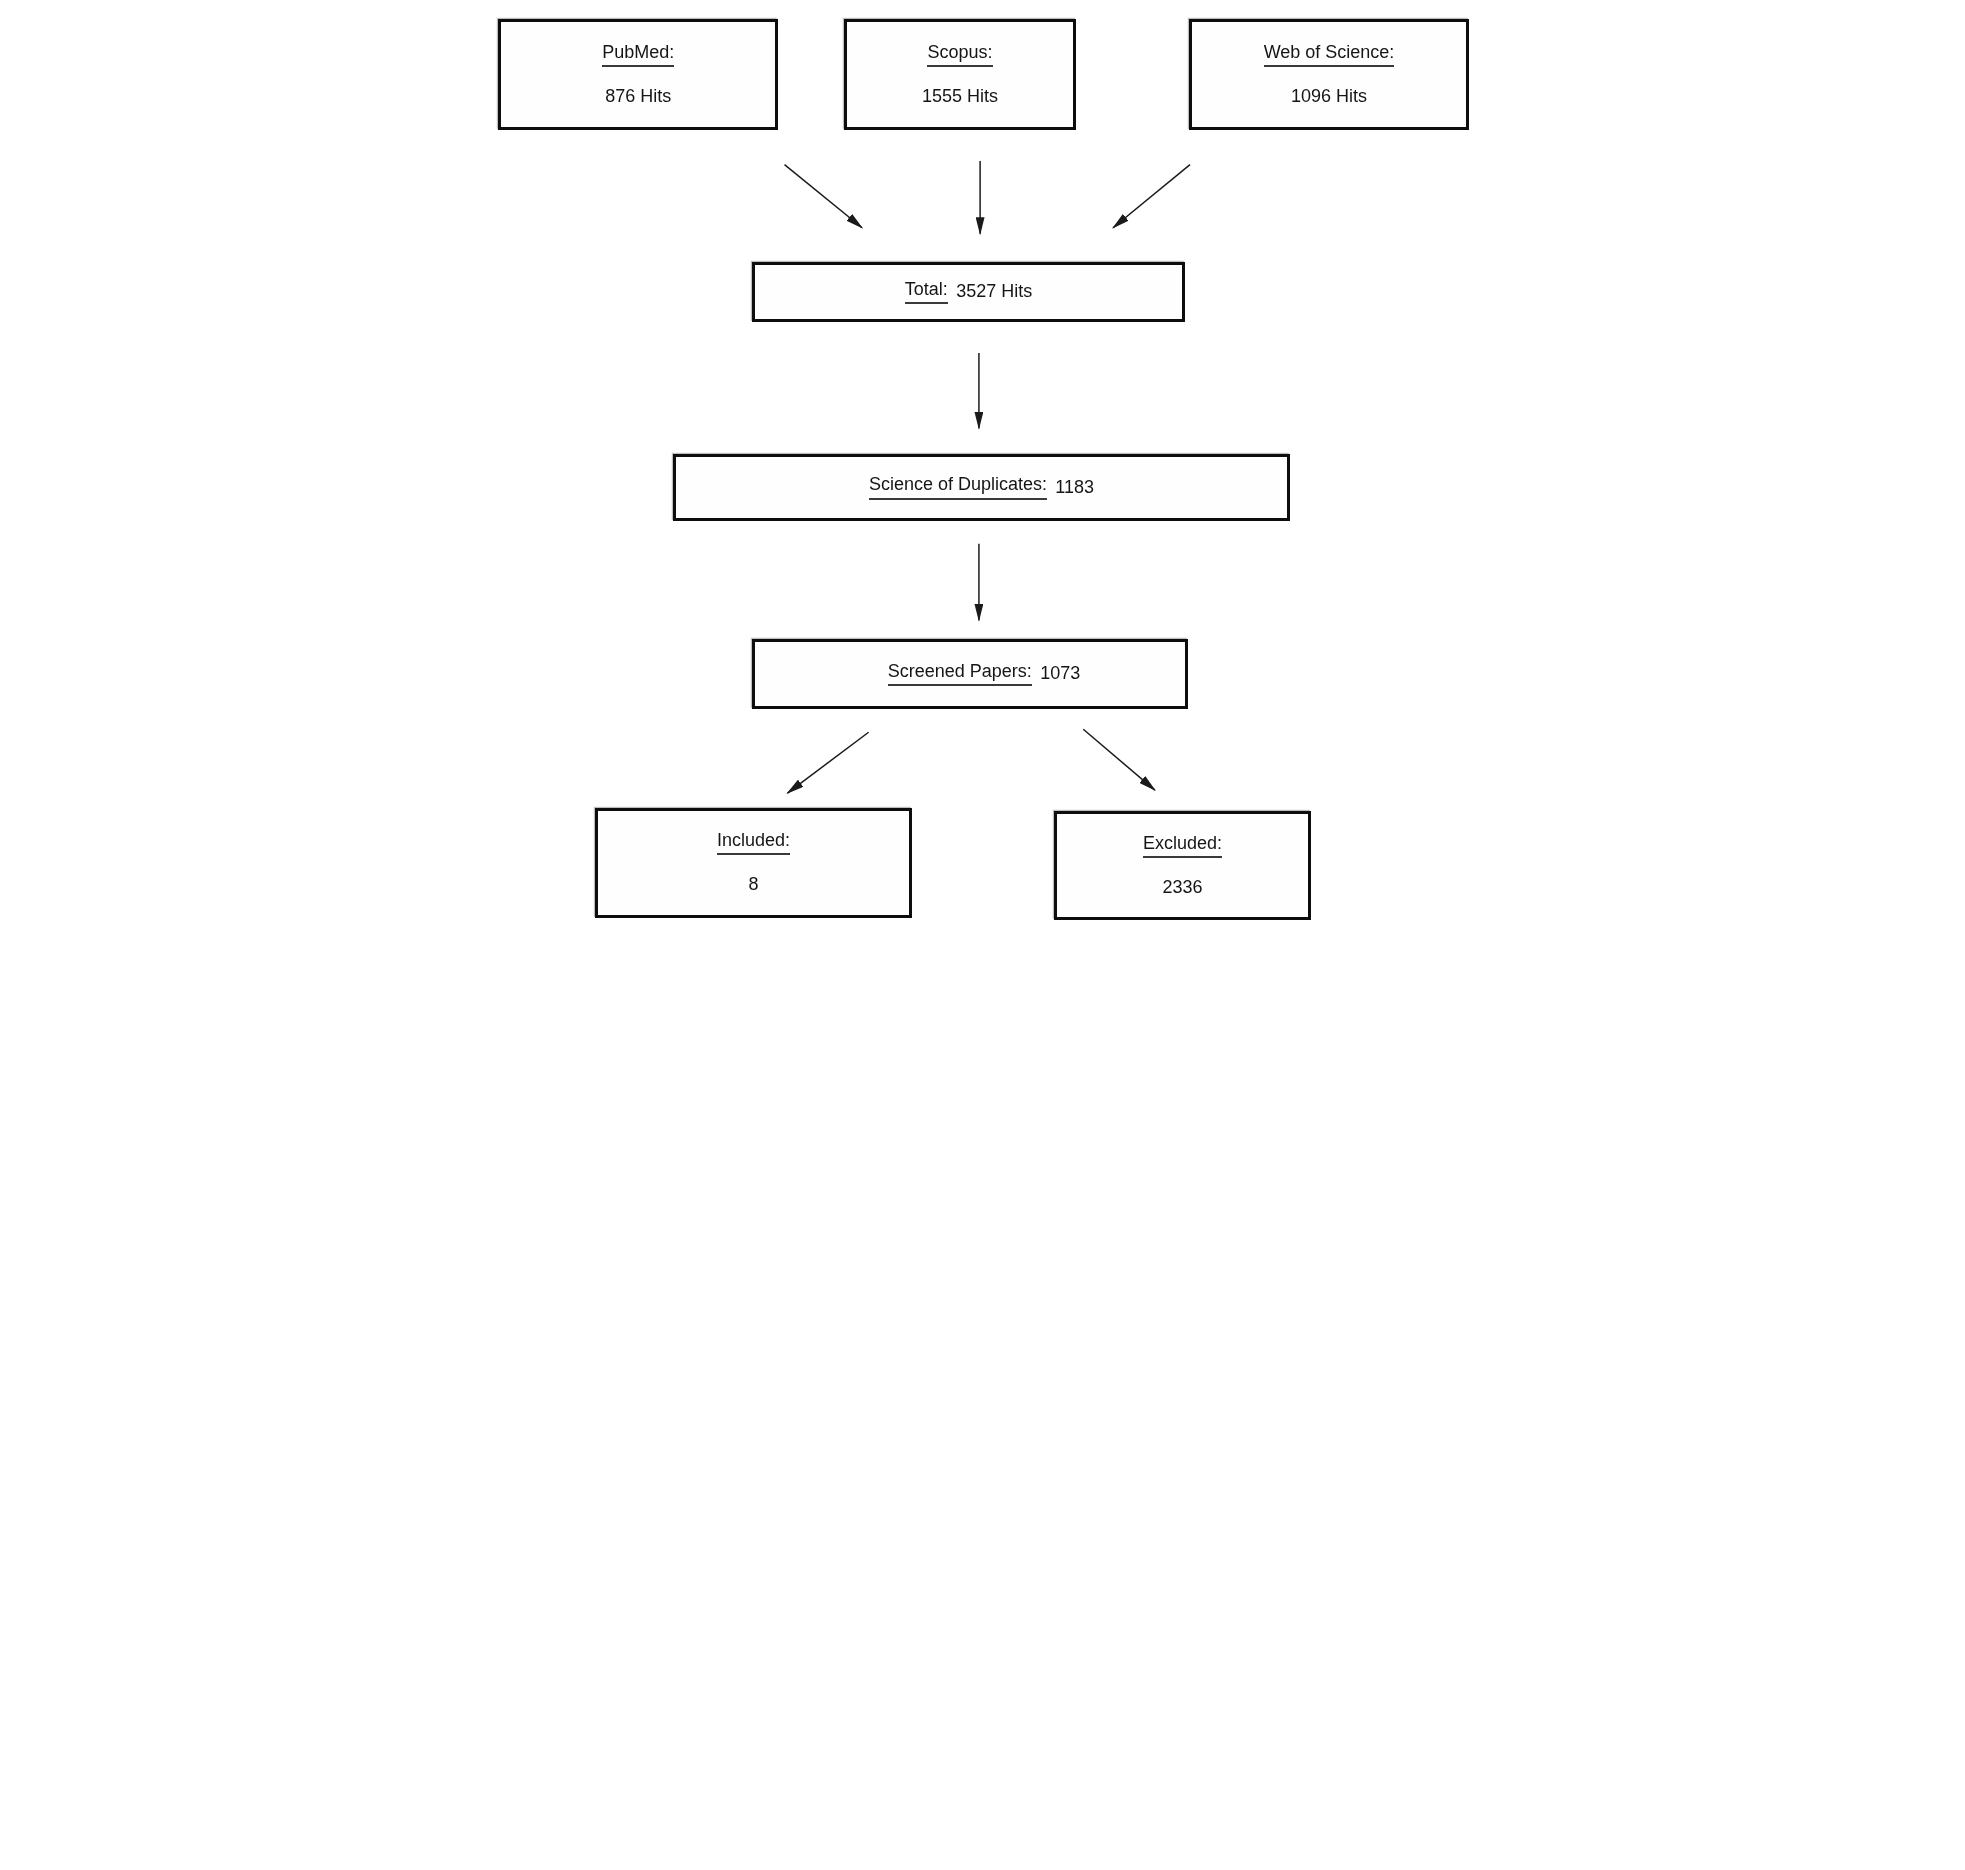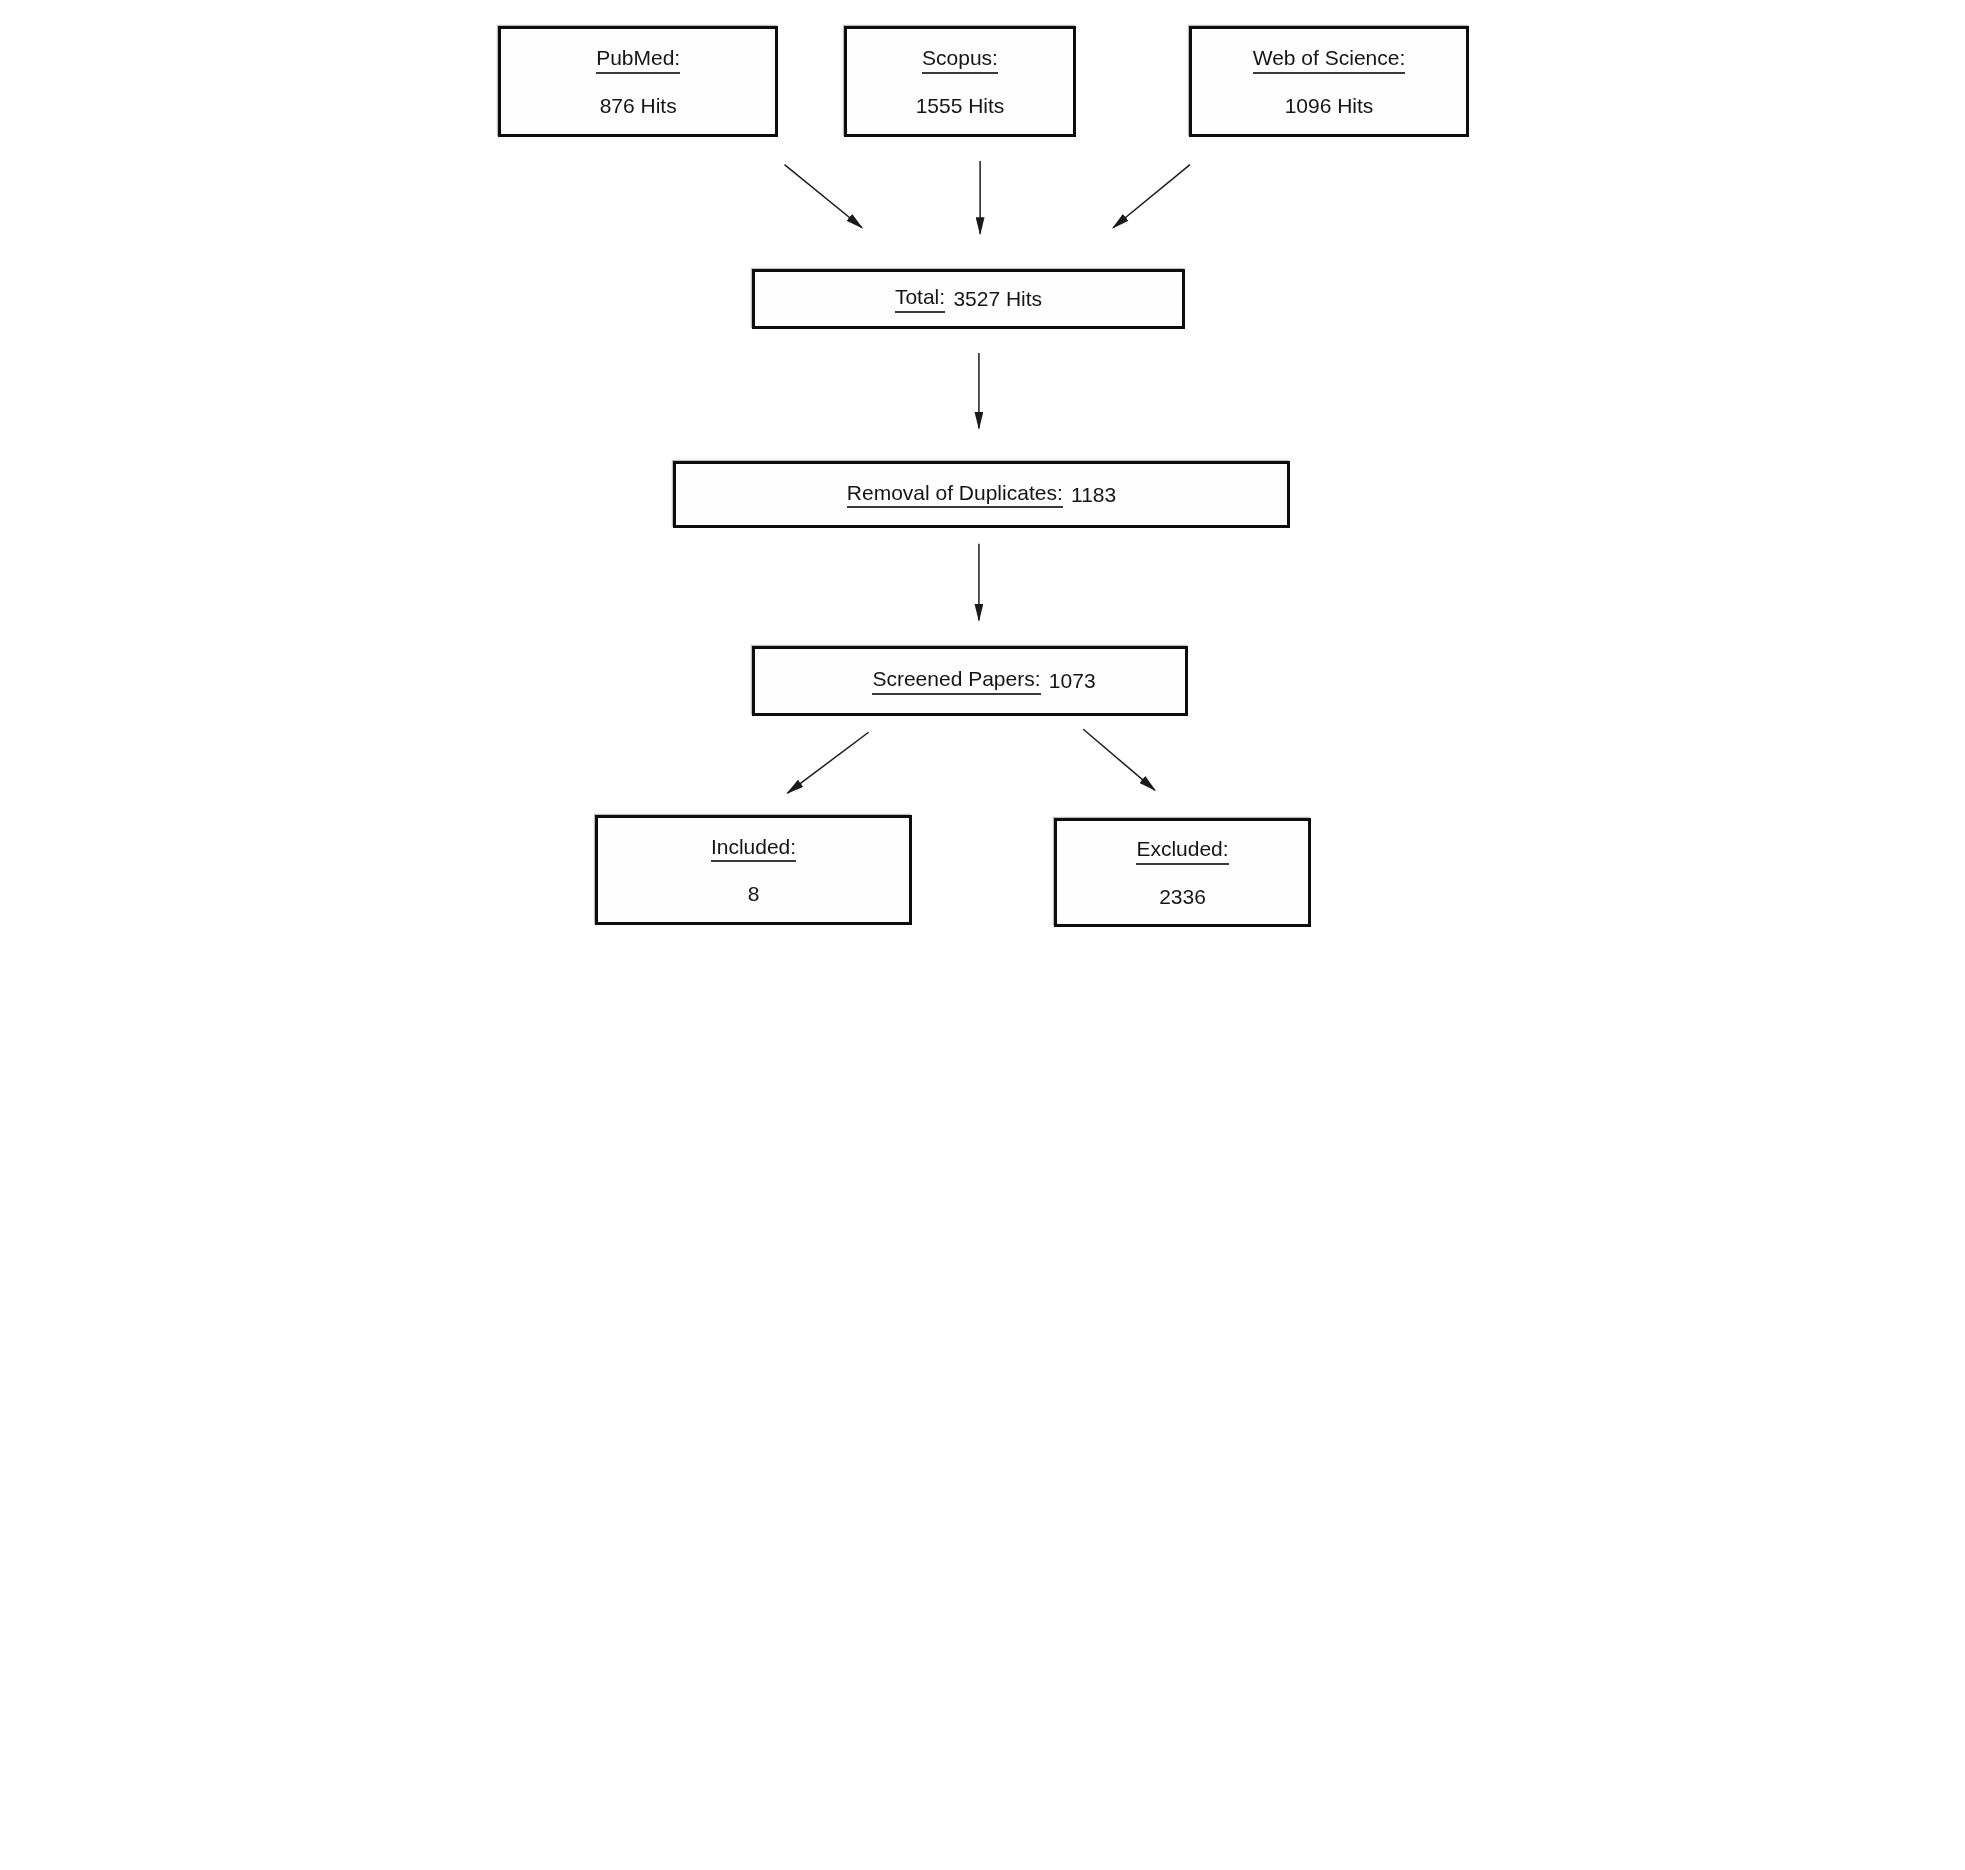--- a/index.html
+++ b/index.html
@@ -18,24 +18,23 @@
   }
   .box {
     position: absolute;
     box-sizing: border-box;
     border: 3.6px solid #0d0d0d;
     background: #fefefe;
     display: flex;
     align-items: center;
     justify-content: center;
     text-align: center;
-    font-size: 21px;
+    font-size: 18px;
     line-height: 1.1;
     box-shadow: -1.2px -1.2px 0 0 #bdbdbd;
-    margin-top: 7px;
   }
   .box.two-line {
     flex-direction: column;
     gap: 20px;
   }
   .box.one-line {
     flex-direction: row;
     gap: 8.3px;
     white-space: nowrap;
   }
@@ -97,21 +96,21 @@
     <span class="lbl">Web of Science:</span>
     <span>1096 Hits</span>
   </div>
 
   <div class="box one-line b-total">
     <span class="lbl">Total:</span>
     <span>3527 Hits</span>
   </div>
 
   <div class="box one-line b-dup">
-    <span class="lbl">Removal of Duplicates:</span>
+    <span class="lbl">Science of Duplicates:</span>
     <span>1183</span>
   </div>
 
   <div class="box one-line b-screen">
     <span class="lbl">Screened Papers:</span>
     <span>1073</span>
   </div>
 
   <div class="box two-line b-included">
     <span class="lbl">Included:</span>

